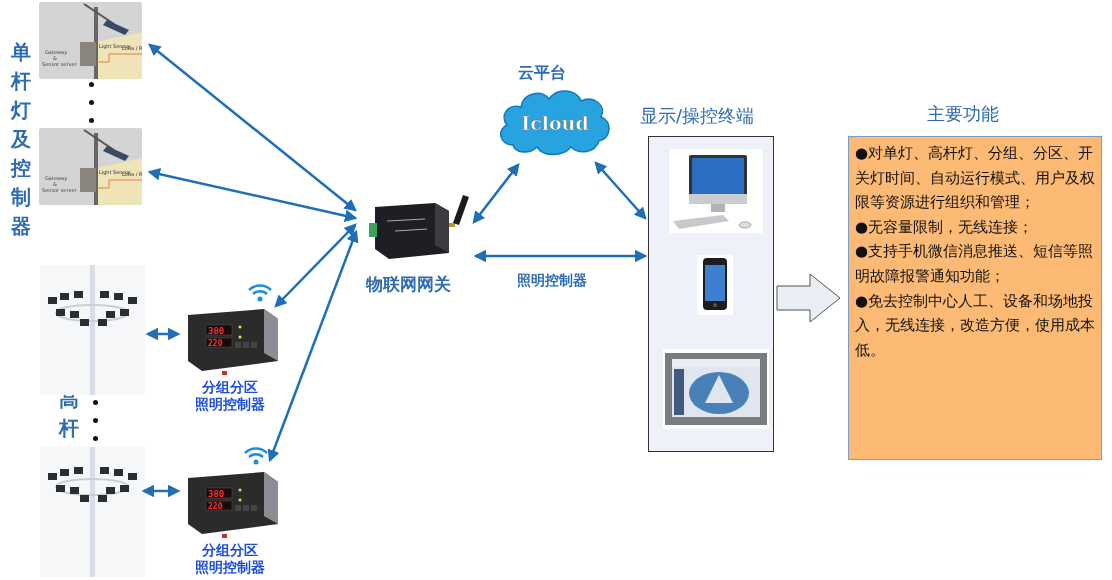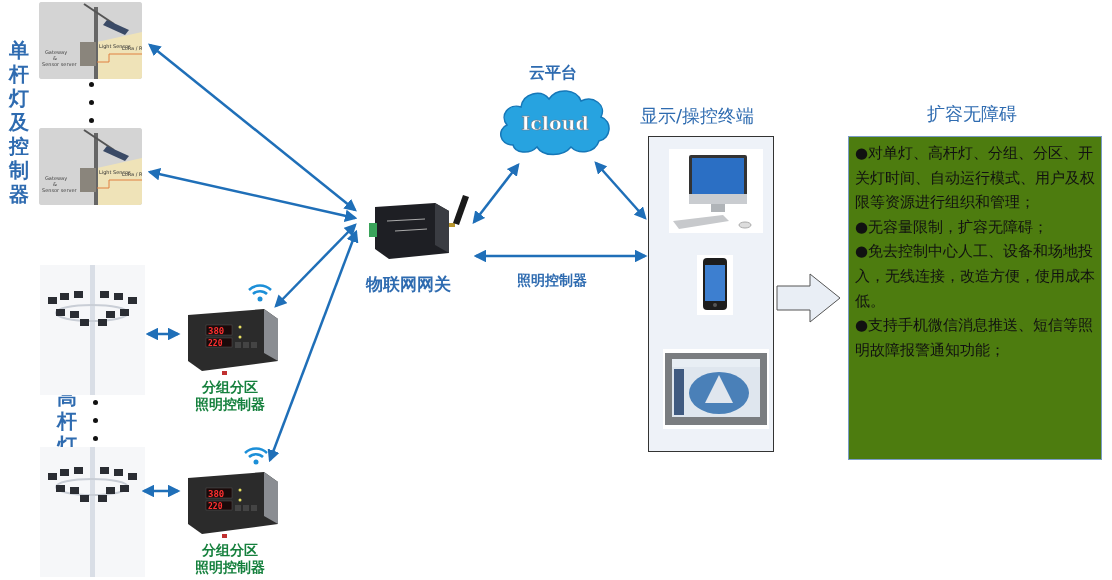--- a/index.html
+++ b/index.html
@@ -1,25 +1,25 @@
 <!DOCTYPE html>
 <html><head>
 <meta charset="utf-8">
 <style>
   html,body{margin:0;padding:0;background:#fff;}
   body{width:1112px;height:580px;position:relative;overflow:hidden;font-family:"DejaVu Sans",sans-serif;}
   .abs{position:absolute;}
-  .vlabel{position:absolute;color:#2e6bb0;font-weight:bold;font-size:20px;line-height:24px;width:22px;text-align:left;word-break:break-all;}
+  .vlabel{position:absolute;color:#2e6bb0;font-weight:bold;font-size:20px;line-height:29px;width:22px;text-align:right;word-break:break-all;}
   .blue-t{color:#2e6bb0;font-weight:bold;}
   .photo{position:absolute;background:#d6d6d6;border-radius:3px;overflow:hidden;}
   .dots{position:absolute;width:6px;}
   .dots span{display:block;width:5px;height:5px;border-radius:50%;background:#111;margin-bottom:13px;}
-  .ctrl-label{position:absolute;color:#15803d;font-weight:bold;font-size:14px;line-height:17px;text-align:center;width:110px;}
+  .ctrl-label{position:absolute;color:#1d4ed8;font-weight:bold;font-size:14px;line-height:17px;text-align:center;width:110px;}
   .panel{position:absolute;left:648px;top:136px;width:124px;height:314px;background:#eef2f8;border:1px solid #333;}
-  .func-box{position:absolute;left:848px;top:136px;width:254px;height:324px;border:1px solid #7a9cc6;background:#4d7c0f;box-sizing:border-box;padding:4px 4px 0 6px;}
+  .func-box{position:absolute;left:848px;top:136px;width:254px;height:324px;border:1px solid #7a9cc6;background:#fdba74;box-sizing:border-box;padding:4px 4px 0 6px;}
   .func-box p{margin:0;font-family:"DejaVu Serif",serif;font-size:15px;line-height:24.6px;color:#111;}
   .title{position:absolute;font-weight:normal;font-size:18px;color:#2e6bb0;}
 </style>
 </head>
 <body>
 
 <div class="vlabel" style="left:9px;top:38px;">单杆灯及控制器</div>
 <div class="vlabel" style="left:9px;top:385px;margin-left:48px;">高杆灯</div>
 
 <div class="photo" style="left:39px;top:2px;width:103px;height:77px;">
@@ -162,21 +162,21 @@
   <polygon points="10,14 70,10 84,18 84,60 24,66 10,56" fill="#1e1f24"></polygon>
   <polygon points="70,10 84,18 84,60 70,52" fill="#3a3c42"></polygon>
   <rect x="4" y="30" width="8" height="14" fill="#3aa35a"></rect>
   <rect x="84" y="30" width="6" height="4" fill="#b8962e"></rect>
   <polygon points="88,30 98,2 104,4 94,32" fill="#1a1a1a"></polygon>
   <line x1="22" y1="28" x2="60" y2="26" stroke="#aaa" stroke-width="1"></line>
   <line x1="30" y1="38" x2="62" y2="36" stroke="#aaa" stroke-width="1"></line>
 </svg>
 <div class="abs blue-t" style="left:366px;top:273px;font-size:17px;font-family:Liberation Mono, monospace;">物联网网关</div>
 
-<div class="abs blue-t" style="left:529px;top:63px;font-size:16px;">云平台</div>
+<div class="abs blue-t" style="left:518px;top:63px;font-size:16px;">云平台</div>
 <svg class="abs" style="left:495px;top:85px;" width="120" height="72" viewBox="0 0 120 72">
   <path d="M18,60 C4,60 2,44 12,40 C4,30 14,18 26,22 C28,8 46,4 54,14 C62,2 82,4 86,16 C98,10 112,20 106,32 C118,36 116,54 104,56 C100,68 84,70 76,62 C68,72 48,72 42,62 C34,70 20,68 18,60 Z" fill="#27a3e0" stroke="#1577b8" stroke-width="1.5"></path>
   <text x="60" y="45" text-anchor="middle" font-size="19" font-weight="bold" fill="#fff" stroke="#6a7a8a" stroke-width="0.6" font-family="DejaVu Serif, serif">Icloud</text>
 </svg>
 
 <div class="abs blue-t" style="left:517px;top:272px;font-size:14px;">照明控制器</div>
 
 <svg class="abs" style="left:0;top:0;pointer-events:none;" width="1112" height="580">
   <defs>
     <marker id="ah" viewBox="0 0 10 10" refX="8" refY="5" markerWidth="5" markerHeight="5" orient="auto-start-reverse">
@@ -221,19 +221,19 @@
     <rect x="11" y="20" width="10" height="46" fill="#405a80"></rect>
     <ellipse cx="56" cy="44" rx="30" ry="21" fill="#4a80b8"></ellipse>
     <polygon points="42,54 56,26 70,54" fill="#e0e6ee"></polygon>
   </svg>
 </div>
 
 <svg class="abs" style="left:776px;top:273px;" width="66" height="50" viewBox="0 0 66 50">
   <polygon points="1,13 34,13 34,1 64,25 34,49 34,37 1,37" fill="#e9eef5" stroke="#555" stroke-width="1"></polygon>
 </svg>
 
-<div class="title" style="left:927px;top:102px;">扩容无障碍</div>
+<div class="title" style="left:927px;top:102px;">主要功能</div>
 <div class="func-box">
   <p>●对单灯、高杆灯、分组、分区、开关灯时间、自动运行模式、用户及权限等资源进行组织和管理；</p>
-  <p>●无容量限制，扩容无障碍；</p>
+  <p>●无容量限制，无线连接；</p>
+  <p>●支持手机微信消息推送、短信等照明故障报警通知功能；</p>
   <p>●免去控制中心人工、设备和场地投入，无线连接，改造方便，使用成本低。</p>
-  <p>●支持手机微信消息推送、短信等照明故障报警通知功能；</p>
 </div>
 
 </body></html>

